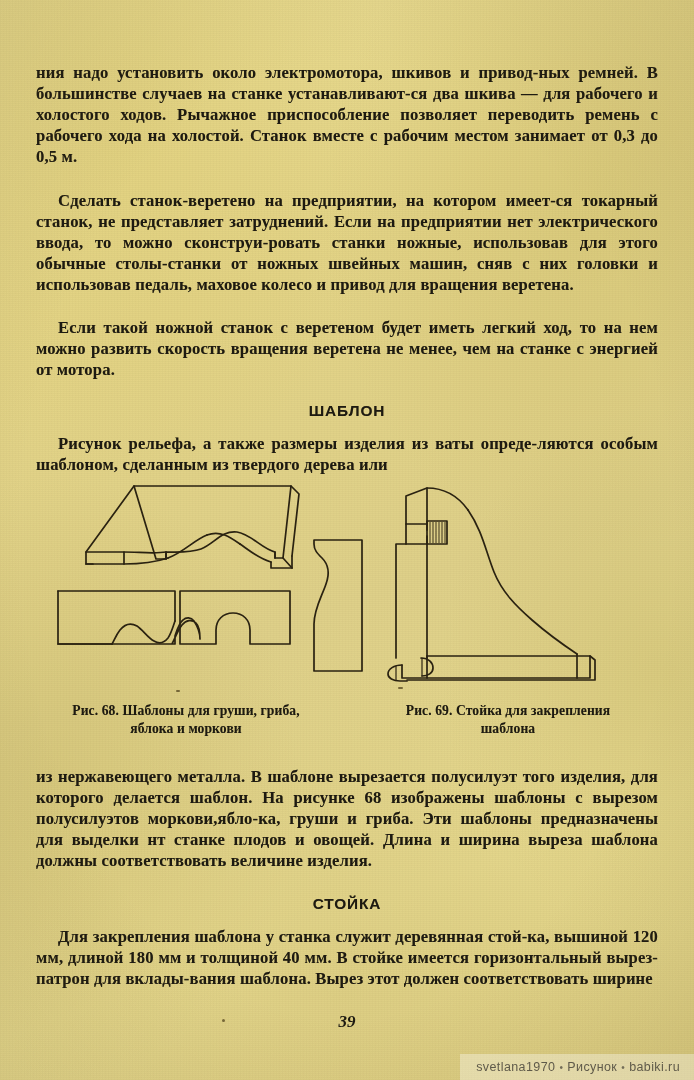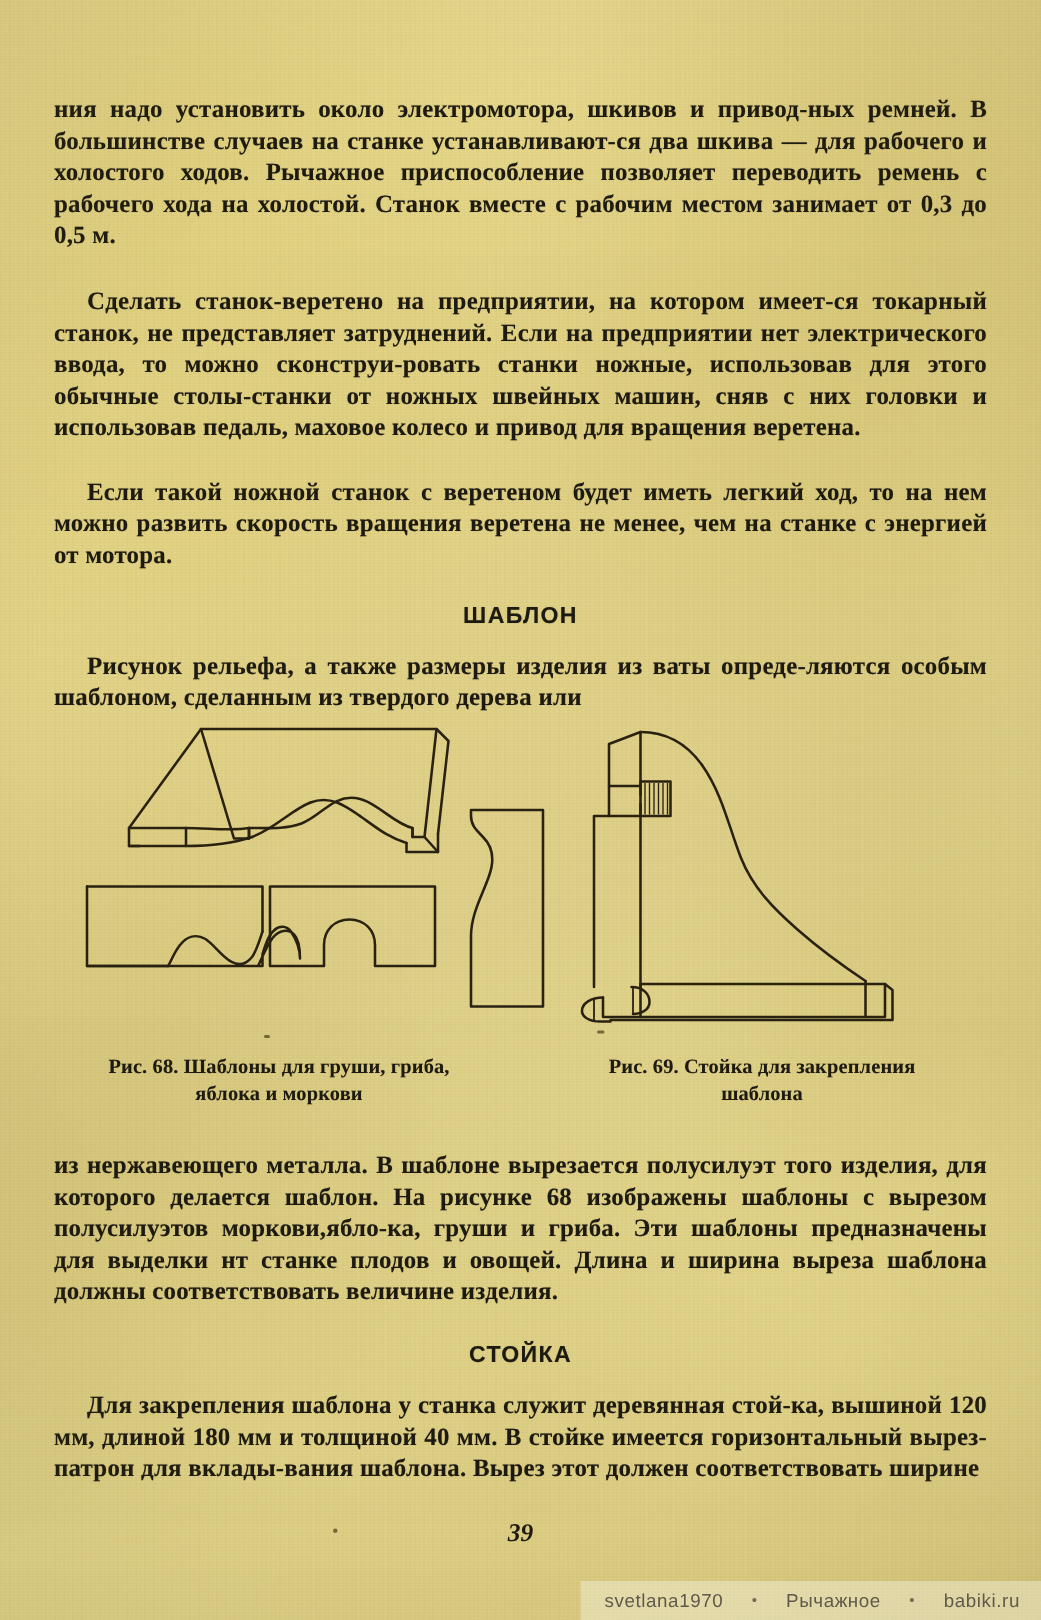--- a/index.html
+++ b/index.html
@@ -105,21 +105,21 @@
   }
 
   .watermark {
     position: absolute;
     right: 0;
     bottom: 0;
     height: 26px;
     padding: 0 14px 0 16px;
     display: flex;
     align-items: center;
-    gap: 19px;
+    gap: 4px;
     background: rgba(255,255,255,0.34);
     color: #5f5a4a;
     font-family: "Liberation Sans", "DejaVu Sans", sans-serif;
     font-size: 12.5px;
     letter-spacing: .4px;
     white-space: nowrap;
   }
   .watermark .sep { font-size: 10px; opacity: .85; }
 
   .figures {
@@ -275,18 +275,18 @@
 
   <span class="stray-dot" style="left:222px;top:1019px;"></span>
   <span class="stray-dot" style="left:398px;top:687px;width:5px;height:2px;border-radius:1px;"></span>
   <span class="stray-dot" style="left:176px;top:690px;width:4px;height:2px;border-radius:1px;"></span>
 
   <div class="vignette"></div>
 
   <div class="watermark">
     <span>svetlana1970</span>
     <span class="sep">•</span>
-    <span>Рычажное</span>
+    <span>Рисунок</span>
     <span class="sep">•</span>
     <span>babiki.ru</span>
   </div>
 
 </div>
 
 </body></html>

